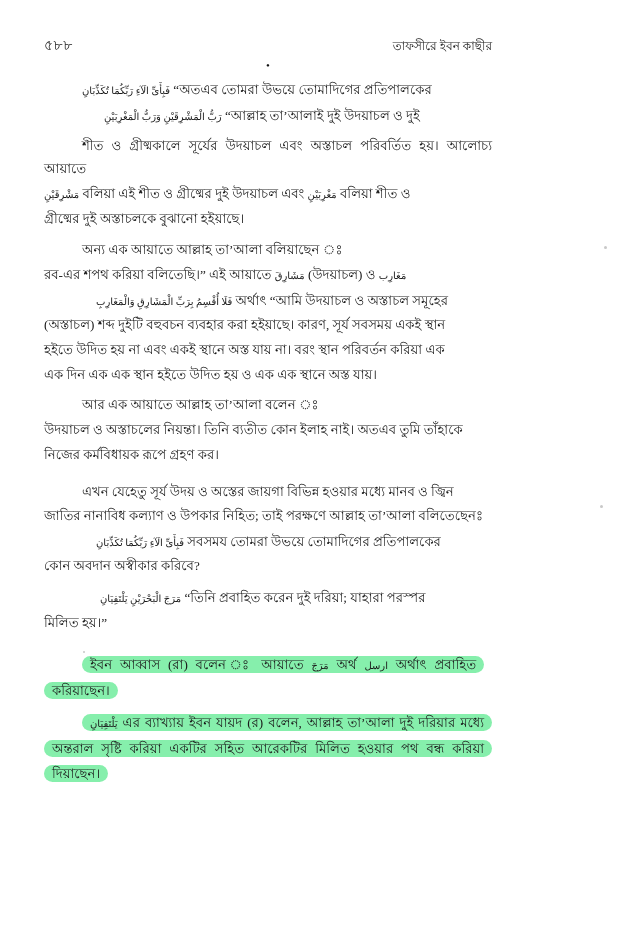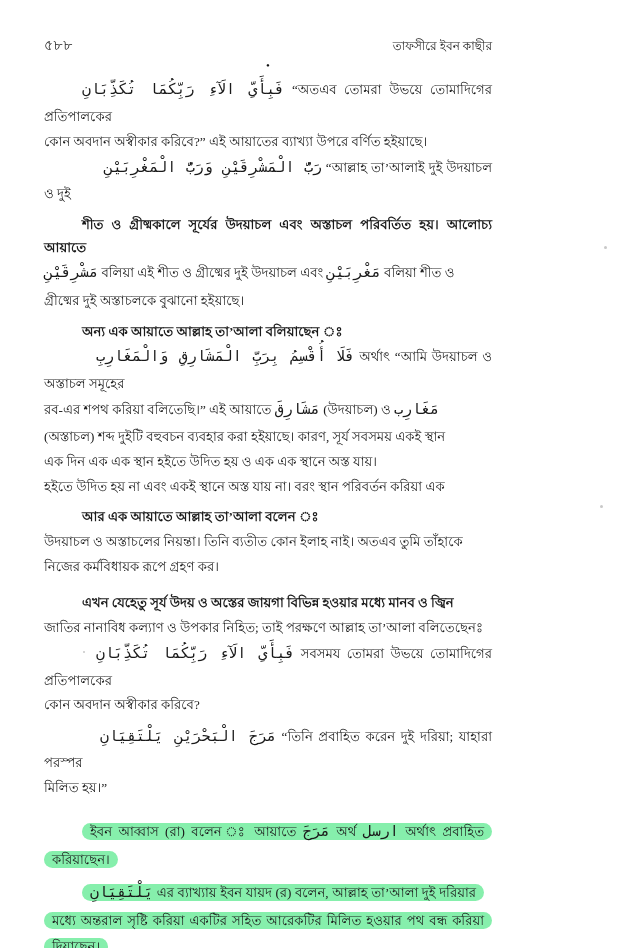--- a/index.html
+++ b/index.html
@@ -45,25 +45,24 @@
   }
   p {
     margin: 0 0 2px 0;
     font-size: 13.2px;
     line-height: 1.72;
     text-align: justify;
     text-justify: inter-word;
   }
   p.indent {
     text-indent: 38px;
-    font-weight: bold;
   }
   .arabic {
-    font-family: Liberation Mono, monospace;
-    font-size: 15px;
+    font-family: Liberation Serif, serif;
+    font-size: 10px;
     direction: rtl;
     unicode-bidi: isolate;
     white-space: nowrap;
   }
   .mixed {
     font-size: 13.2px;
     line-height: 1.78;
     text-align: justify;
   }
   .block {
@@ -104,21 +103,20 @@
     <div class="book-title">তাফসীরে ইবন কাছীর</div>
   </div>
 
   <div class="center-dot">•</div>
 
   <div class="block">
     <p class="mixed" style="text-indent:38px;">
       <span class="arabic">فَبِأَىِّ الَآءِ رَبِّكُمَا تُكَذِّبَانِ</span>
       <span>“অতএব তোমরা উভয়ে তোমাদিগের প্রতিপালকের</span>
     </p>
-    <p class="mixed">কোন অবদান অস্বীকার করিবে?” এই আয়াতের ব্যাখ্যা উপরে বর্ণিত হইয়াছে।</p>
   </div>
 
   <div class="block">
     <p class="mixed" style="text-indent:60px;">
       <span class="arabic">رَبُّ الْمَشْرِقَيْنِ وَرَبُّ الْمَغْرِبَيْنِ</span>
       <span>“আল্লাহ তা’আলাই দুই উদয়াচল ও দুই</span>
     </p>
   </div>
 
   <div class="gap-s"></div>
@@ -132,33 +130,33 @@
       <span>বলিয়া শীত ও</span>
     </p>
     <p>গ্রীষ্মের দুই অস্তাচলকে বুঝানো হইয়াছে।</p>
   </div>
 
   <div class="gap-s"></div>
 
   <p class="indent">অন্য এক আয়াতে আল্লাহ তা’আলা বলিয়াছেন ঃ</p>
 
   <div class="block">
-    <p class="mixed" style="text-indent:52px;">
-      <span class="arabic">فَلَا أُقْسِمُ بِرَبِّ الْمَشَارِقِ وَالْمَغَارِبِ</span>
-      <span>অর্থাৎ “আমি উদয়াচল ও অস্তাচল সমূহের</span>
-    </p>
     <p class="mixed">
       <span>রব-এর শপথ করিয়া বলিতেছি।” এই আয়াতে</span>
       <span class="arabic">مَشَارِقَ</span>
       <span>(উদয়াচল) ও</span>
       <span class="arabic">مَغَارِب</span>
     </p>
+    <p class="mixed" style="text-indent:52px;">
+      <span class="arabic">فَلَا أُقْسِمُ بِرَبِّ الْمَشَارِقِ وَالْمَغَارِبِ</span>
+      <span>অর্থাৎ “আমি উদয়াচল ও অস্তাচল সমূহের</span>
+    </p>
     <p>(অস্তাচল) শব্দ দুইটি বহুবচন ব্যবহার করা হইয়াছে। কারণ, সূর্য সবসময় একই স্থান</p>
+    <p>হইতে উদিত হয় না এবং একই স্থানে অস্ত যায় না। বরং স্থান পরিবর্তন করিয়া এক</p>
     <p>এক দিন এক এক স্থান হইতে উদিত হয় ও এক এক স্থানে অস্ত যায়।</p>
-    <p>হইতে উদিত হয় না এবং একই স্থানে অস্ত যায় না। বরং স্থান পরিবর্তন করিয়া এক</p>
   </div>
 
   <div class="gap-s"></div>
 
   <p class="indent">আর এক আয়াতে আল্লাহ তা’আলা বলেন ঃ</p>
 
   <div class="block">
     <p>উদয়াচল ও অস্তাচলের নিয়ন্তা। তিনি ব্যতীত কোন ইলাহ নাই। অতএব তুমি তাঁহাকে</p>
     <p>নিজের কর্মবিধায়ক রূপে গ্রহণ কর।</p>
   </div>

